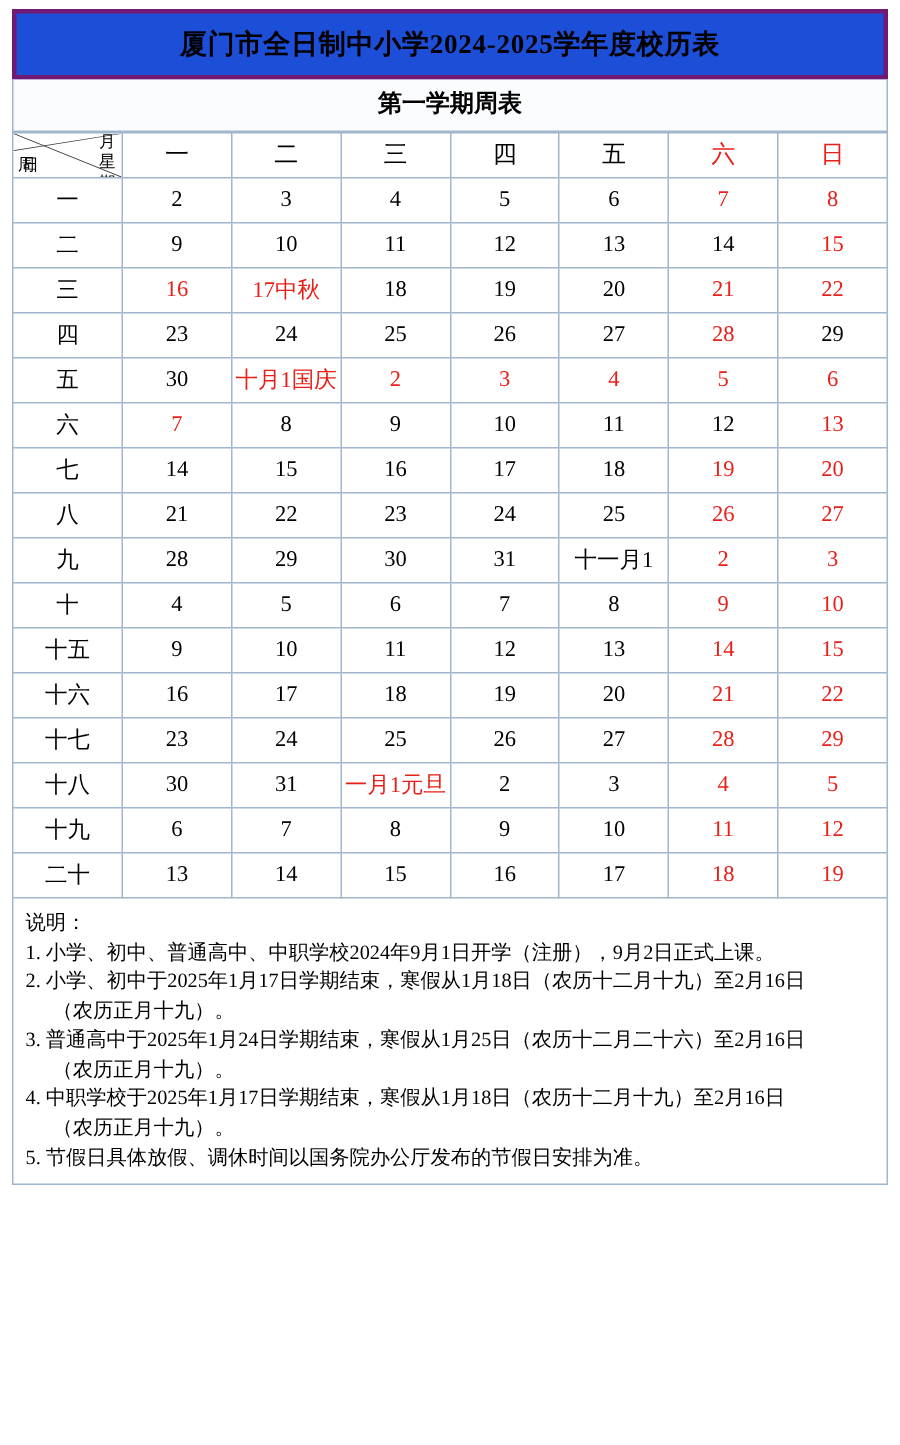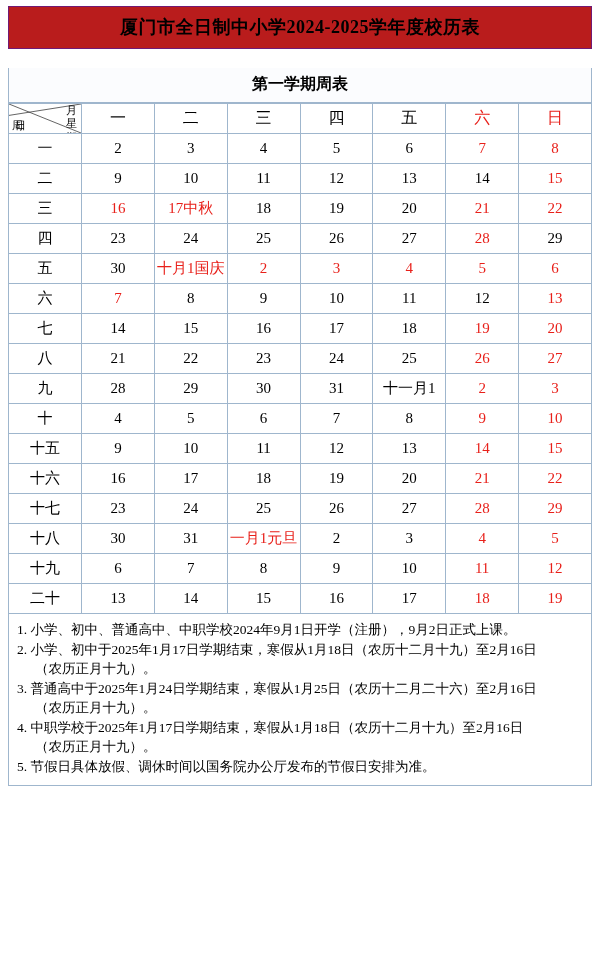--- a/index.html
+++ b/index.html
@@ -11,37 +11,36 @@
     width: 600px;
     font-family: "Liberation Serif", "DejaVu Serif", serif;
     color: #000000;
   }
   .page {
     width: 600px;
     box-sizing: border-box;
     padding: 6px 8px 4px 8px;
   }
   .title-box {
-    border: 1px solid #701a75;
-    background: #b91c1c;
+    border: 3px solid #701a75;
+    background: #1d4ed8;
     text-align: center;
     font-size: 18px;
     font-weight: bold;
     padding: 8px 0 9px 0;
     letter-spacing: 0.5px;
   }
   .subtitle-box {
     border: 1px solid #9fb6cd;
     border-top: none;
     background: #fbfcfe;
     text-align: center;
     font-size: 16px;
     font-weight: bold;
     padding: 6px 0 7px 0;
-    margin-top: 19px;
   }
   table.cal {
     width: 100%;
     border-collapse: collapse;
     table-layout: fixed;
     font-size: 15px;
   }
   table.cal td, table.cal th {
     border: 1px solid #9fb6cd;
     text-align: center;
@@ -282,16 +281,17 @@
           <td class="black">15</td>
           <td class="black">16</td>
           <td class="black">17</td>
           <td class="red">18</td>
           <td class="red">19</td>
         </tr>
       </tbody>
   </table>
 
   <div class="notes">
+    <div>说明：</div>
     <div id="notes-list"><div>1. 小学、初中、普通高中、中职学校2024年9月1日开学（注册），9月2日正式上课。</div><div>2. 小学、初中于2025年1月17日学期结束，寒假从1月18日（农历十二月十九）至2月16日</div><div class="indent">（农历正月十九）。</div><div>3. 普通高中于2025年1月24日学期结束，寒假从1月25日（农历十二月二十六）至2月16日</div><div class="indent">（农历正月十九）。</div><div>4. 中职学校于2025年1月17日学期结束，寒假从1月18日（农历十二月十九）至2月16日</div><div class="indent">（农历正月十九）。</div><div>5. 节假日具体放假、调休时间以国务院办公厅发布的节假日安排为准。</div></div>
   </div>
 
 </div>
 
 </body></html>

